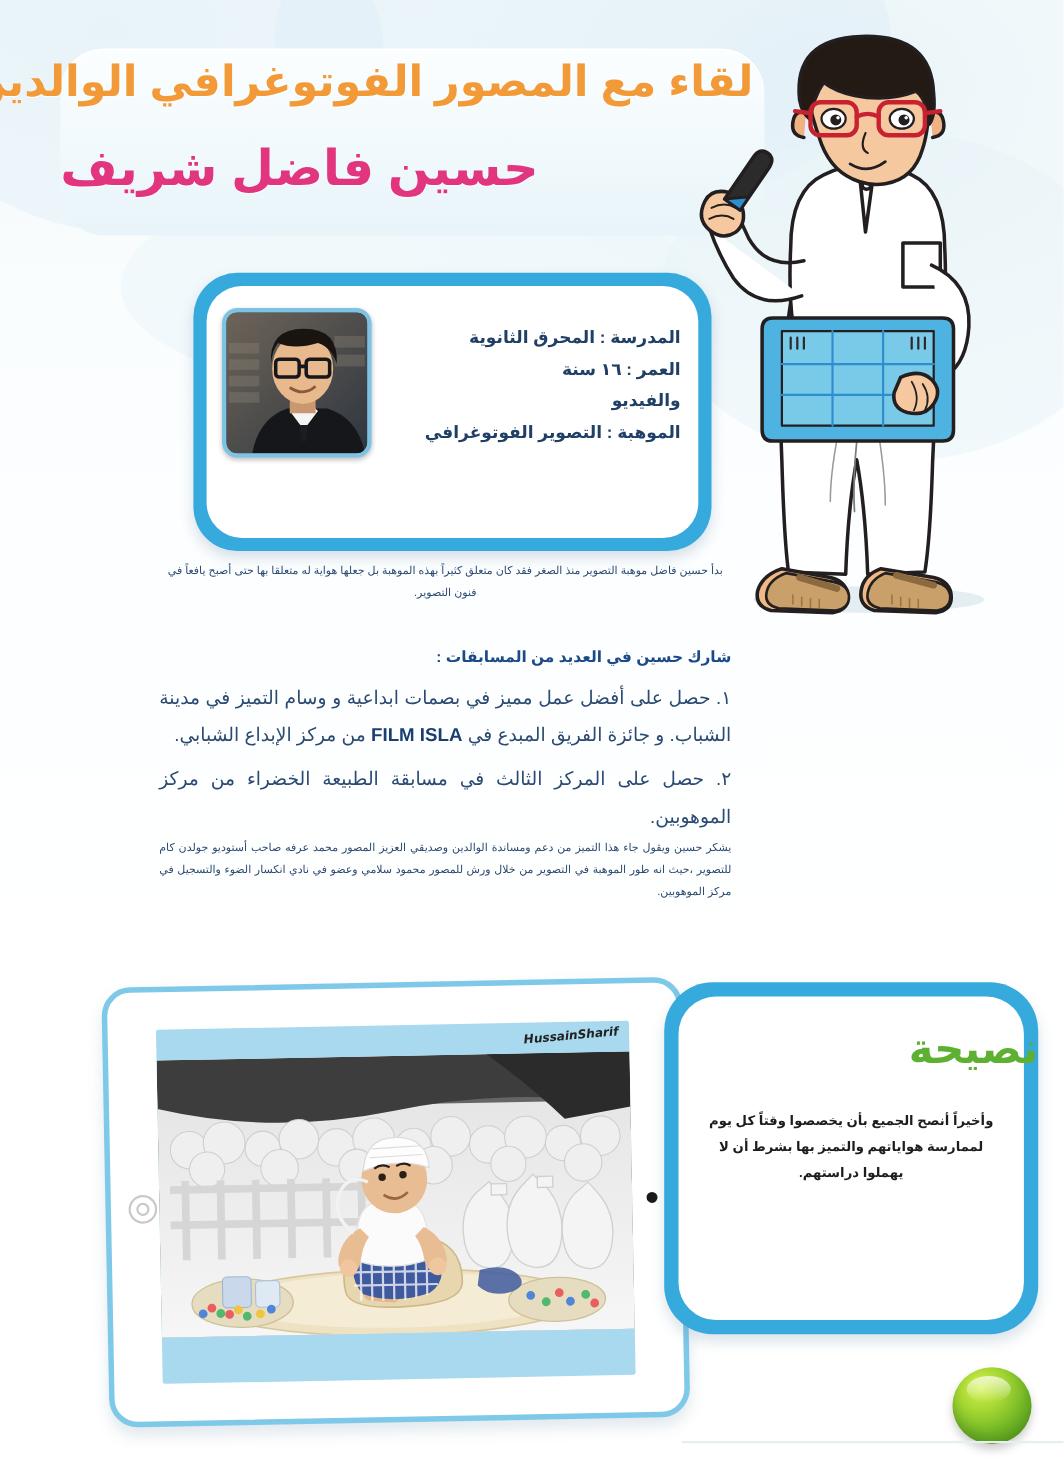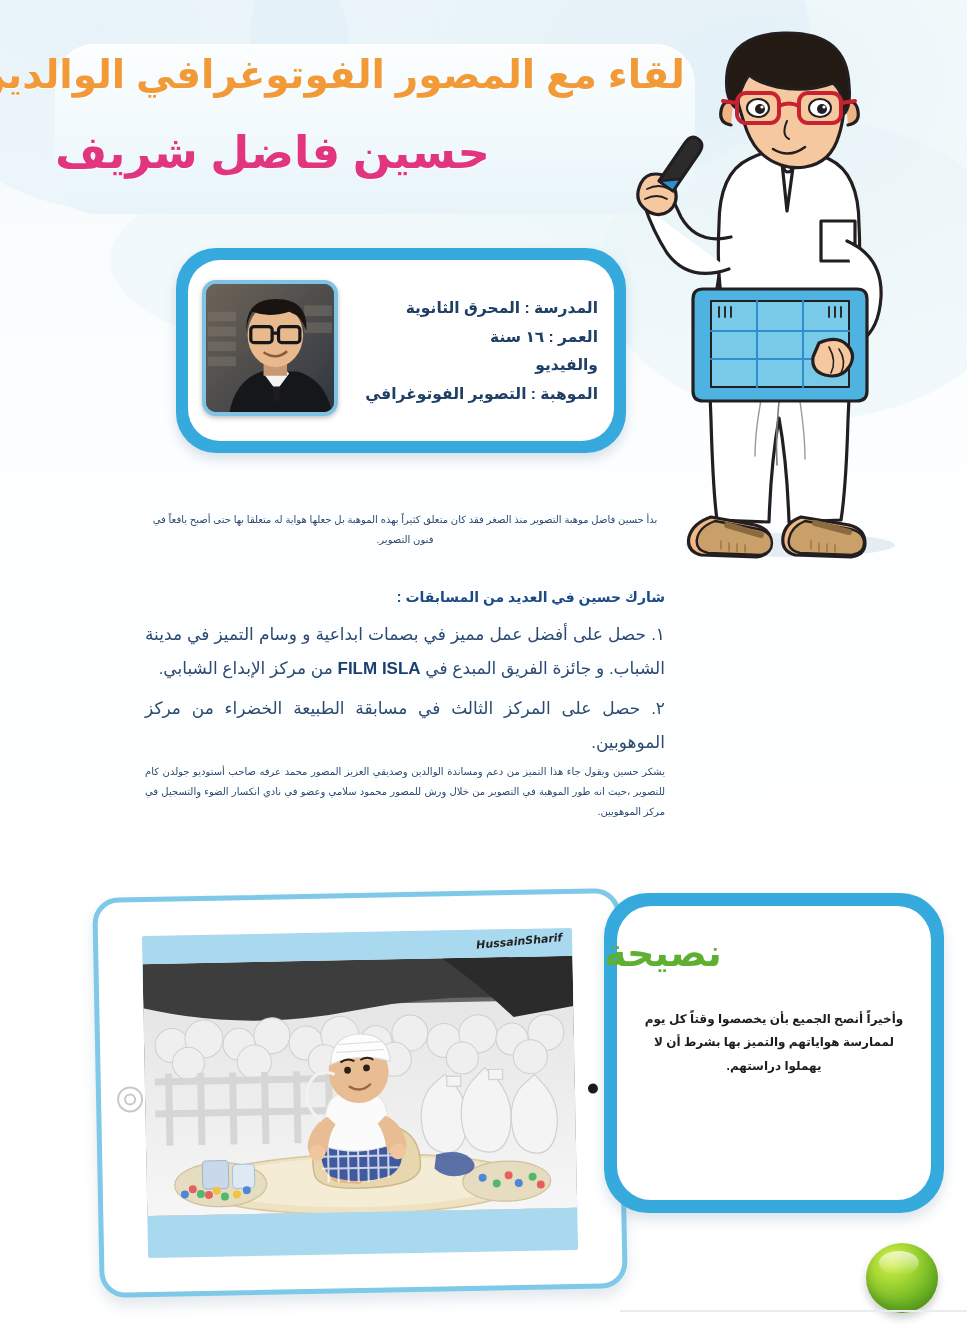--- a/index.html
+++ b/index.html
@@ -47,21 +47,21 @@
     line-height:1.2;
     text-shadow:0 1px 0 #ffffff;
     white-space:nowrap;
   }
 
   
   .boy{position:absolute;left:615px;top:25px;width:330px;height:560px;}
   .boy svg{display:block;width:100%;height:100%;}
 
   
-  .info-card-wrap{position:absolute;left:176px;top:248px;width:450px;height:205px;}
+  .info-card-wrap{position:absolute;left:176px;top:248px;width:450px;height:253px;padding-left:21px;}
   .info-card-outer{
     position:absolute;inset:0;
     background:#36a9dd;border-radius:40px;
     box-shadow:0 6px 12px rgba(80,120,150,.22);
   }
   .info-card-inner{
     position:absolute;left:12px;top:12px;right:12px;bottom:12px;
     background:#ffffff;border-radius:32px;
   }
   .info-text{
@@ -131,21 +131,21 @@
   .advice-outer{
     position:absolute;inset:0;background:#36a9dd;border-radius:44px;
     box-shadow:0 7px 13px rgba(80,120,150,.2);
   }
   .advice-inner{
     position:absolute;left:13px;top:13px;right:13px;bottom:13px;
     background:#ffffff;border-radius:34px;
   }
   .advice-title{
     position:absolute;left:0;right:0;top:38px;
-    text-align:left;direction:rtl;
+    text-align:right;direction:rtl;
     color:#5db031;font-size:38px;font-weight:bold;
   }
   .advice-body{
     position:absolute;left:34px;right:34px;top:115px;
     text-align:center;direction:rtl;
     color:#1d1d1d;font-size:12px;font-weight:bold;line-height:1.95;
   }
 
   
   .page-badge{

